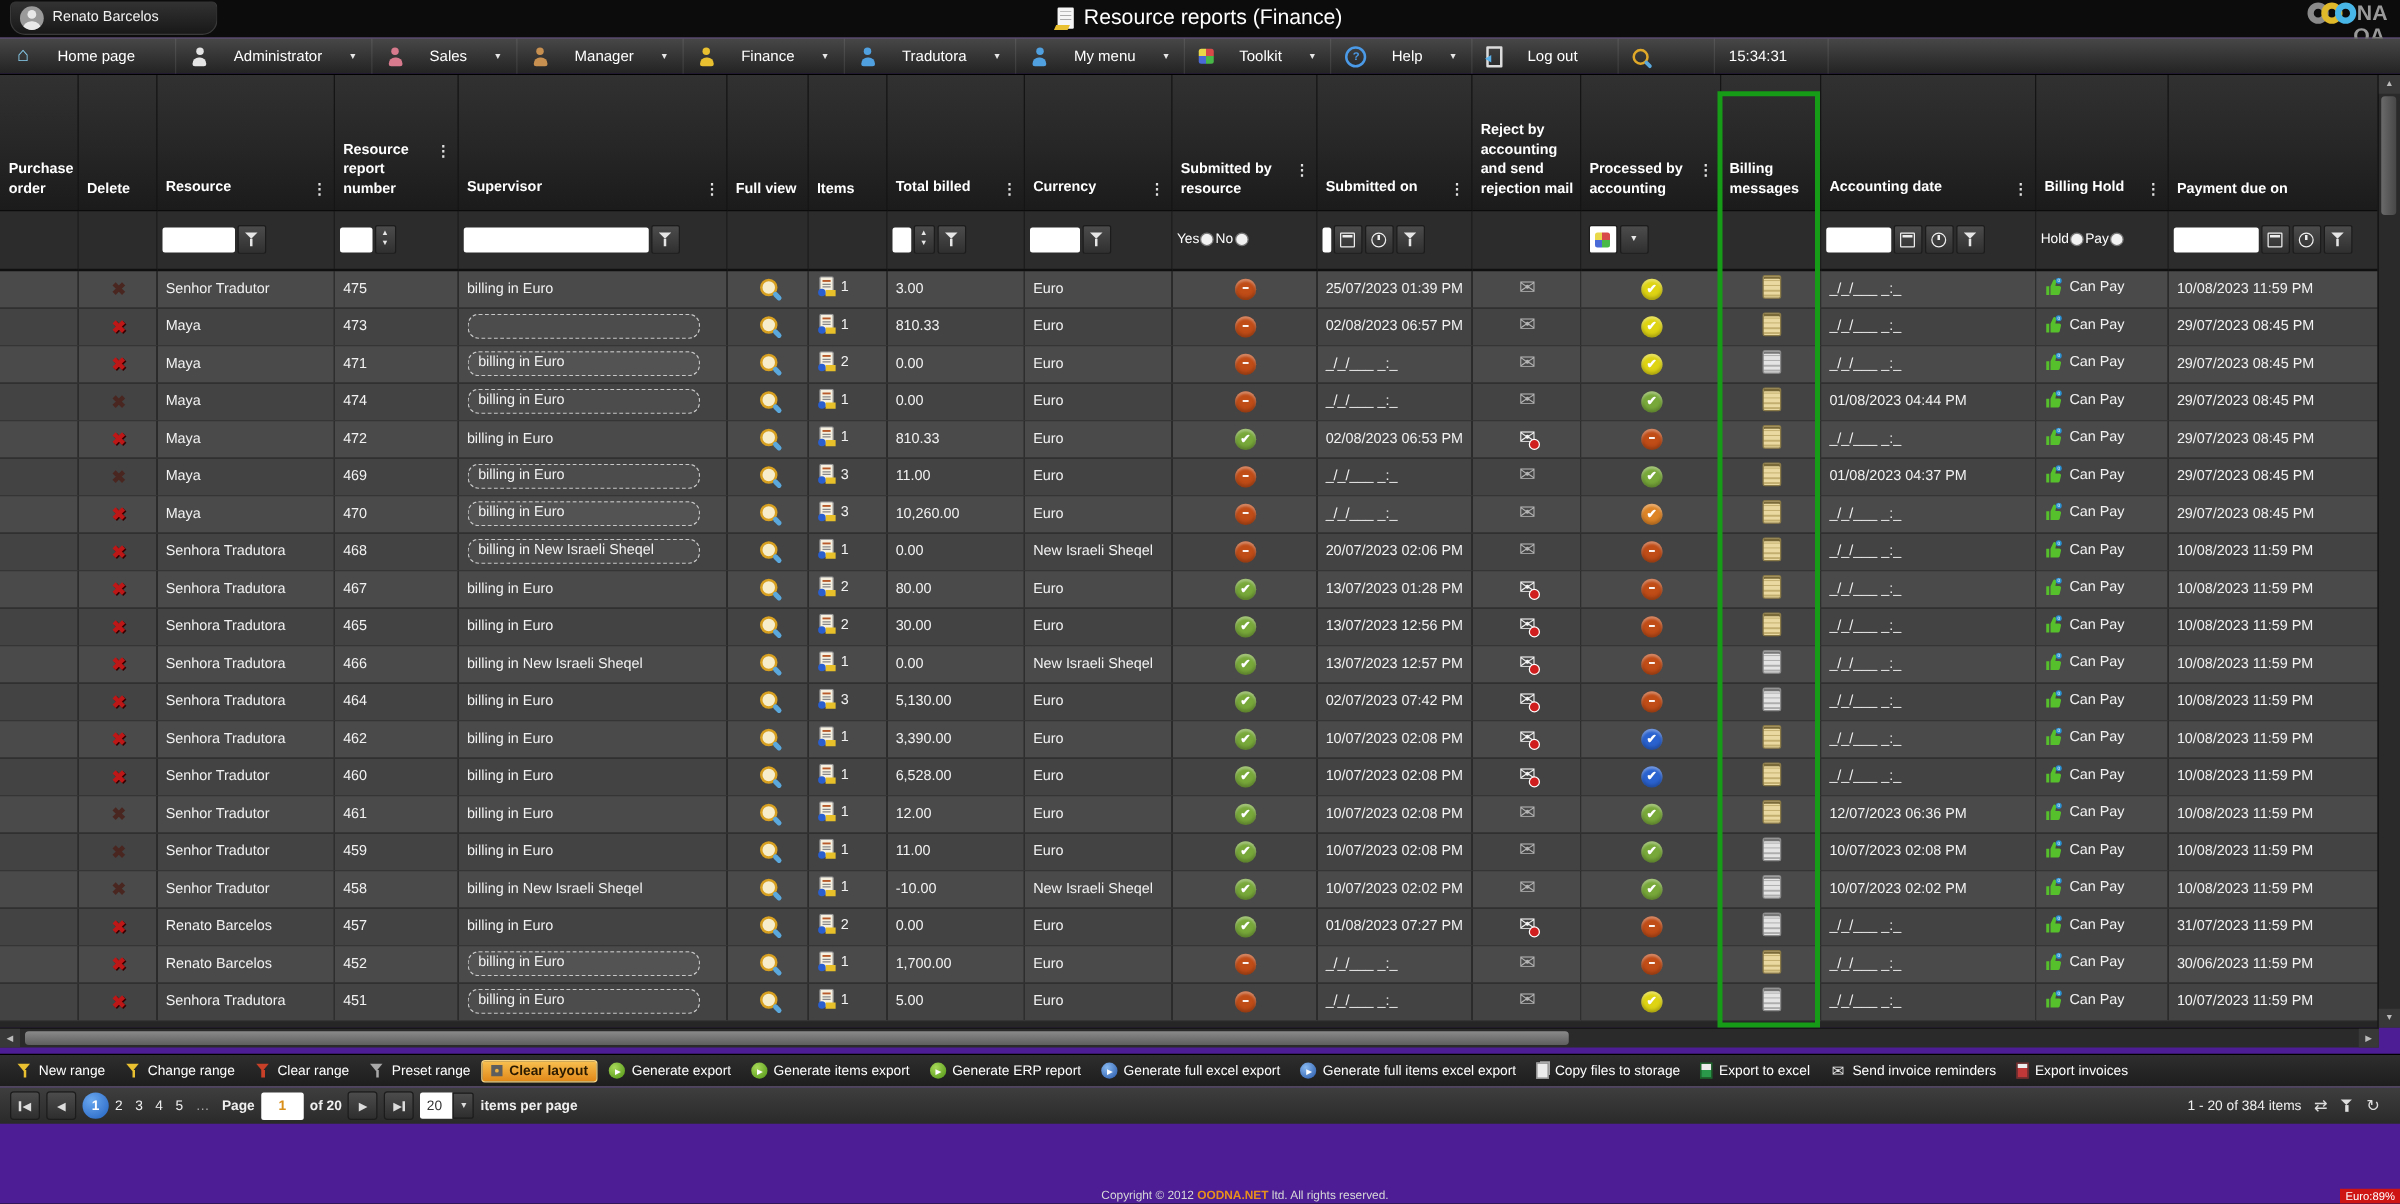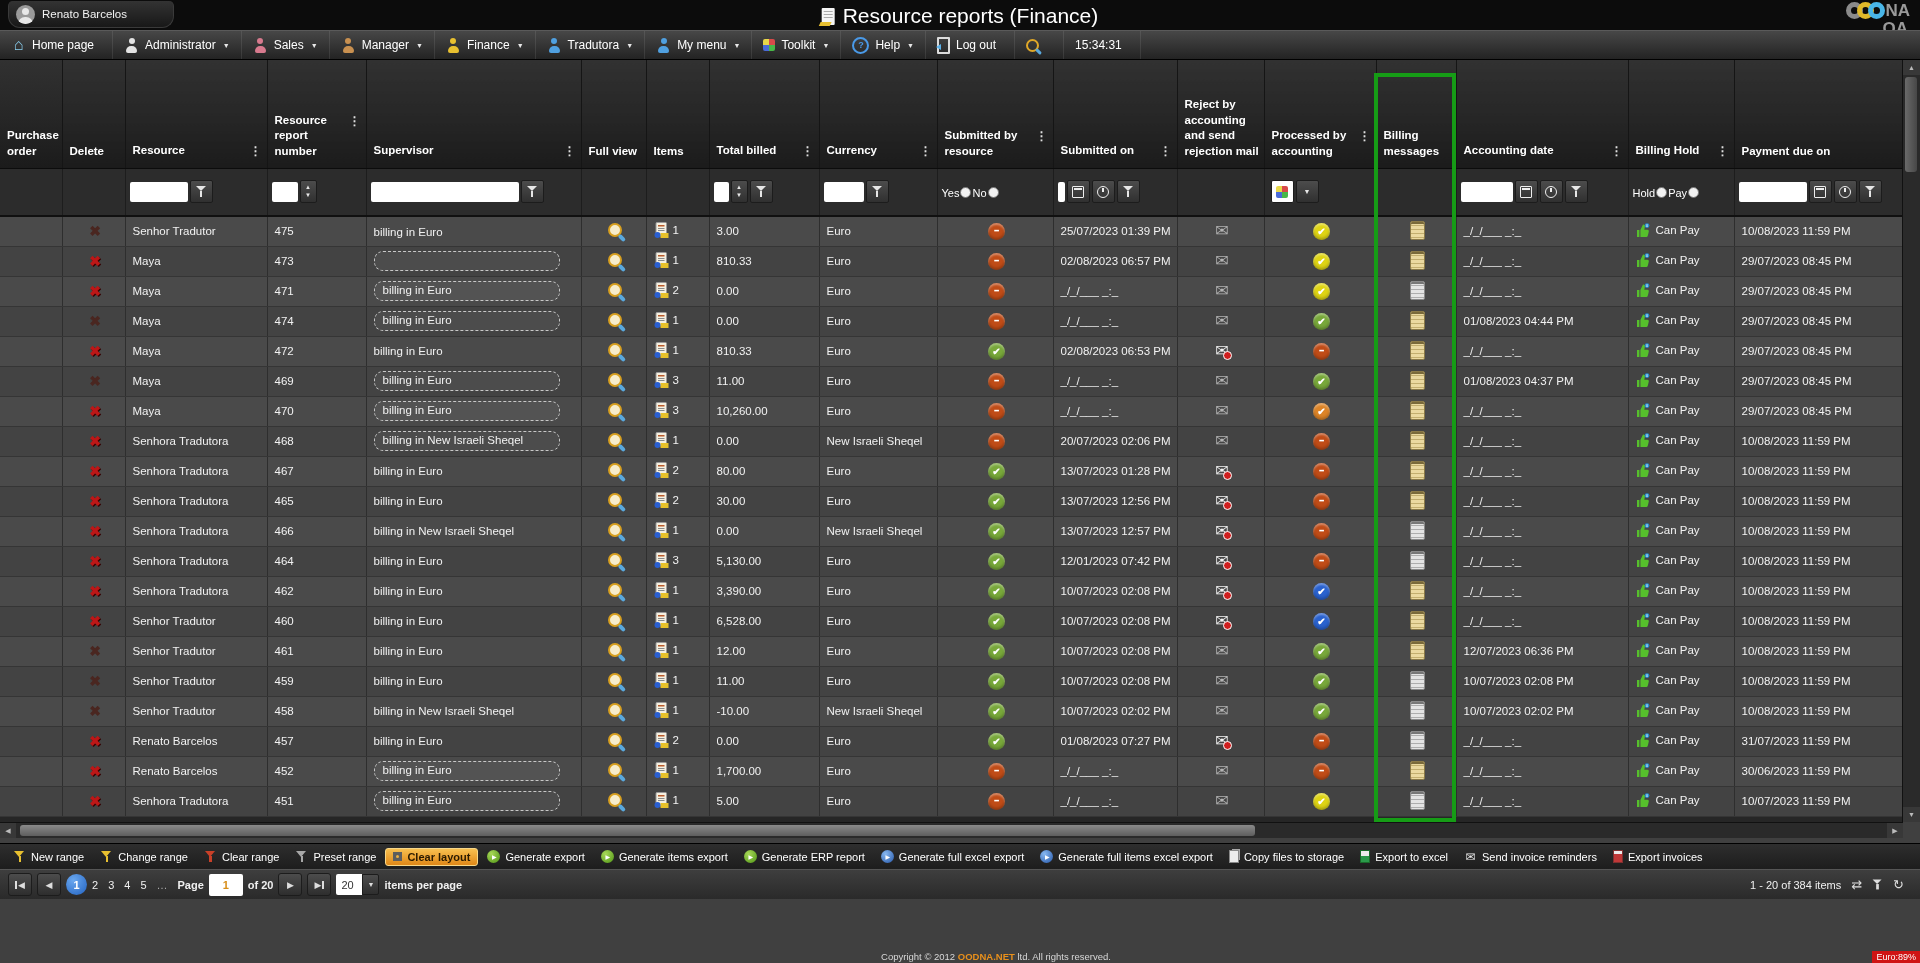--- a/index.html
+++ b/index.html
@@ -1,45 +1,45 @@
 <!DOCTYPE html>
 <html><head>
 <meta charset="utf-8">
 <style>
   html,body{margin:0;padding:0;background:#101010;font-family:"Liberation Sans",sans-serif;}
-  #stage{position:relative;width:1920px;height:963px;background:#404040;overflow:hidden;color:#eee;}
+  #stage{position:relative;width:1920px;height:963px;background:#4c1d95;overflow:hidden;color:#eee;}
 
   
   #topbar{position:absolute;top:0;left:0;width:100%;height:30px;background:#0c0c0c;}
   #userpill{position:absolute;top:1px;left:8px;height:26px;display:flex;align-items:center;gap:7px;
     padding:0 46px 0 7px;background:linear-gradient(#333,#181818);border:1px solid #3a3a3a;
     border-top:none;border-radius:5px 5px 12px 12px;}
   #userpill .avatar{width:19px;height:19px;border-radius:50%;background:#9a9a9a;position:relative;overflow:hidden;}
   #userpill .avatar::before{content:"";position:absolute;top:3px;left:6px;width:7px;height:7px;border-radius:50%;background:#e8e8e8;}
   #userpill .avatar::after{content:"";position:absolute;bottom:-2px;left:2px;width:15px;height:9px;border-radius:7px 7px 0 0;background:#e8e8e8;}
   #userpill span{font-size:11.5px;color:#f2f2f2;}
   #pagetitle{position:absolute;top:4px;left:50%;transform:translateX(-50%);display:flex;align-items:center;gap:8px;}
   #pagetitle .repico{width:13px;height:17px;background:#f5f5f5;border-radius:1px;position:relative;}
   #pagetitle .repico::before{content:"";position:absolute;top:3px;left:2px;right:2px;height:8px;
     background:repeating-linear-gradient(180deg,#aaa 0 1px,transparent 1px 3px);}
   #pagetitle .repico::after{content:"";position:absolute;bottom:-1px;left:-2px;width:11px;height:4px;background:#e8c030;transform:skewX(-25deg);}
-  #pagetitle .ttl{font-size:21px;color:#fff;}
+  #pagetitle .ttl{font-size:17px;color:#fff;}
   #logo{position:absolute;top:2px;right:10px;text-align:right;line-height:1;}
   #logo .row1{display:flex;align-items:center;justify-content:flex-end;}
   #logo .dot{width:15px;height:15px;border-radius:50%;}
   #logo .d1{border:5px solid #8a8a8a;width:7px;height:7px;}
   #logo .d2{border:5px solid #e0b92a;width:7px;height:7px;margin-left:-6px;}
   #logo .d3{border:5px solid #49b6e8;width:7px;height:7px;margin-left:-6px;}
   #logo .txt{font-size:17px;font-weight:bold;color:#9a9a9a;letter-spacing:0;}
   #logo .row2{font-size:17px;font-weight:bold;color:#9a9a9a;margin-top:1px;margin-right:2px;}
 
   
   #navbar{position:absolute;top:30px;left:0;width:100%;height:28px;background:linear-gradient(#474747,#232323);
     border-top:1px solid #5a5a5a;border-bottom:1px solid #000;display:flex;align-items:stretch;}
-  .navitem{display:flex;align-items:center;gap:6px;padding:0 11px;border-right:1px solid rgba(255,255,255,.09);
+  .navitem{display:flex;align-items:center;gap:20px;padding:0 11px;border-right:1px solid rgba(255,255,255,.09);
     font-size:12px;color:#fff;cursor:default;white-space:nowrap;}
   .navitem .caret{font-size:7px;color:#e8e8e8;margin-left:1px;}
   .ni{width:15px;height:15px;display:inline-flex;align-items:center;justify-content:center;flex:none;position:relative;}
   .i-home-icon::before{content:"⌂";font-size:16px;line-height:14px;color:#8ad0f0;font-weight:bold;}
   .ni[class*="i-person"]::before{content:"";position:absolute;top:0;left:4.5px;width:6px;height:6px;border-radius:50%;background:currentColor;}
   .ni[class*="i-person"]::after{content:"";position:absolute;bottom:0;left:2px;width:11px;height:7px;border-radius:5px 5px 2px 2px;background:currentColor;}
   .i-person-admin-icon{color:#e4e4e4;} .i-person-sales-icon{color:#d87a8e;}
   .i-person-manager-icon{color:#c89050;} .i-person-finance-icon{color:#e8c030;}
   .i-person-supervisor-icon{color:#50a0e0;} .i-person-mymenu-icon{color:#50a0e0;}
   .i-toolkit-icon{width:12px;height:12px;border-radius:2px;background:conic-gradient(#d84a4a 0 25%,#48b848 0 50%,#4a6ad8 0 75%,#e8d84a 0);}
@@ -879,21 +879,21 @@
                   <rect x="4" y="6" width="6.5" height="1" fill="#888"></rect>
                   <rect x="4" y="8" width="6.5" height="1" fill="#888"></rect>
                   <rect x="6.5" y="11" width="8" height="5" fill="#e8c12a"></rect>
                   <circle cx="3.5" cy="13" r="3" fill="#2a5fd0"></circle>
                 </svg>
                 <span>3</span>
               </span></td>
             <td><span>5,130.00</span></td>
             <td><span>Euro</span></td>
             <td class="ctr"><span class="st i-check-green"></span></td>
-            <td><span>12/01/2023 07:42 PM</span></td>
+            <td><span>02/07/2023 07:42 PM</span></td>
             <td class="ctr"><span class="mailico i-mail-alert"></span></td>
             <td class="ctr"><span class="st i-minus-red"></span></td>
             <td class="ctr"><span class="note i-note-gray"></span></td>
             <td><span>_/_/___ _:_</span></td>
             <td><span class="holdwrap">
                 <svg width="15" height="15" viewBox="0 0 15 15">
                   <path d="M1 7h2.4v7H1z" fill="#56c02c"></path>
                   <path d="M4.4 14h5.6c.9 0 1.6-.5 1.8-1.3l1-4.2c.2-.9-.4-1.7-1.4-1.7H8.3l.6-3C9.2 2.6 8.6 1.6 7.6 1.6c-.5 0-.9.3-1.1.8L4.4 7z" fill="#56c02c"></path>
                   <circle cx="11" cy="2.6" r="2.4" fill="#2a8fd0"></circle>
                   <text x="11" y="3.9" font-size="3.8" fill="#fff" text-anchor="middle">0</text>

